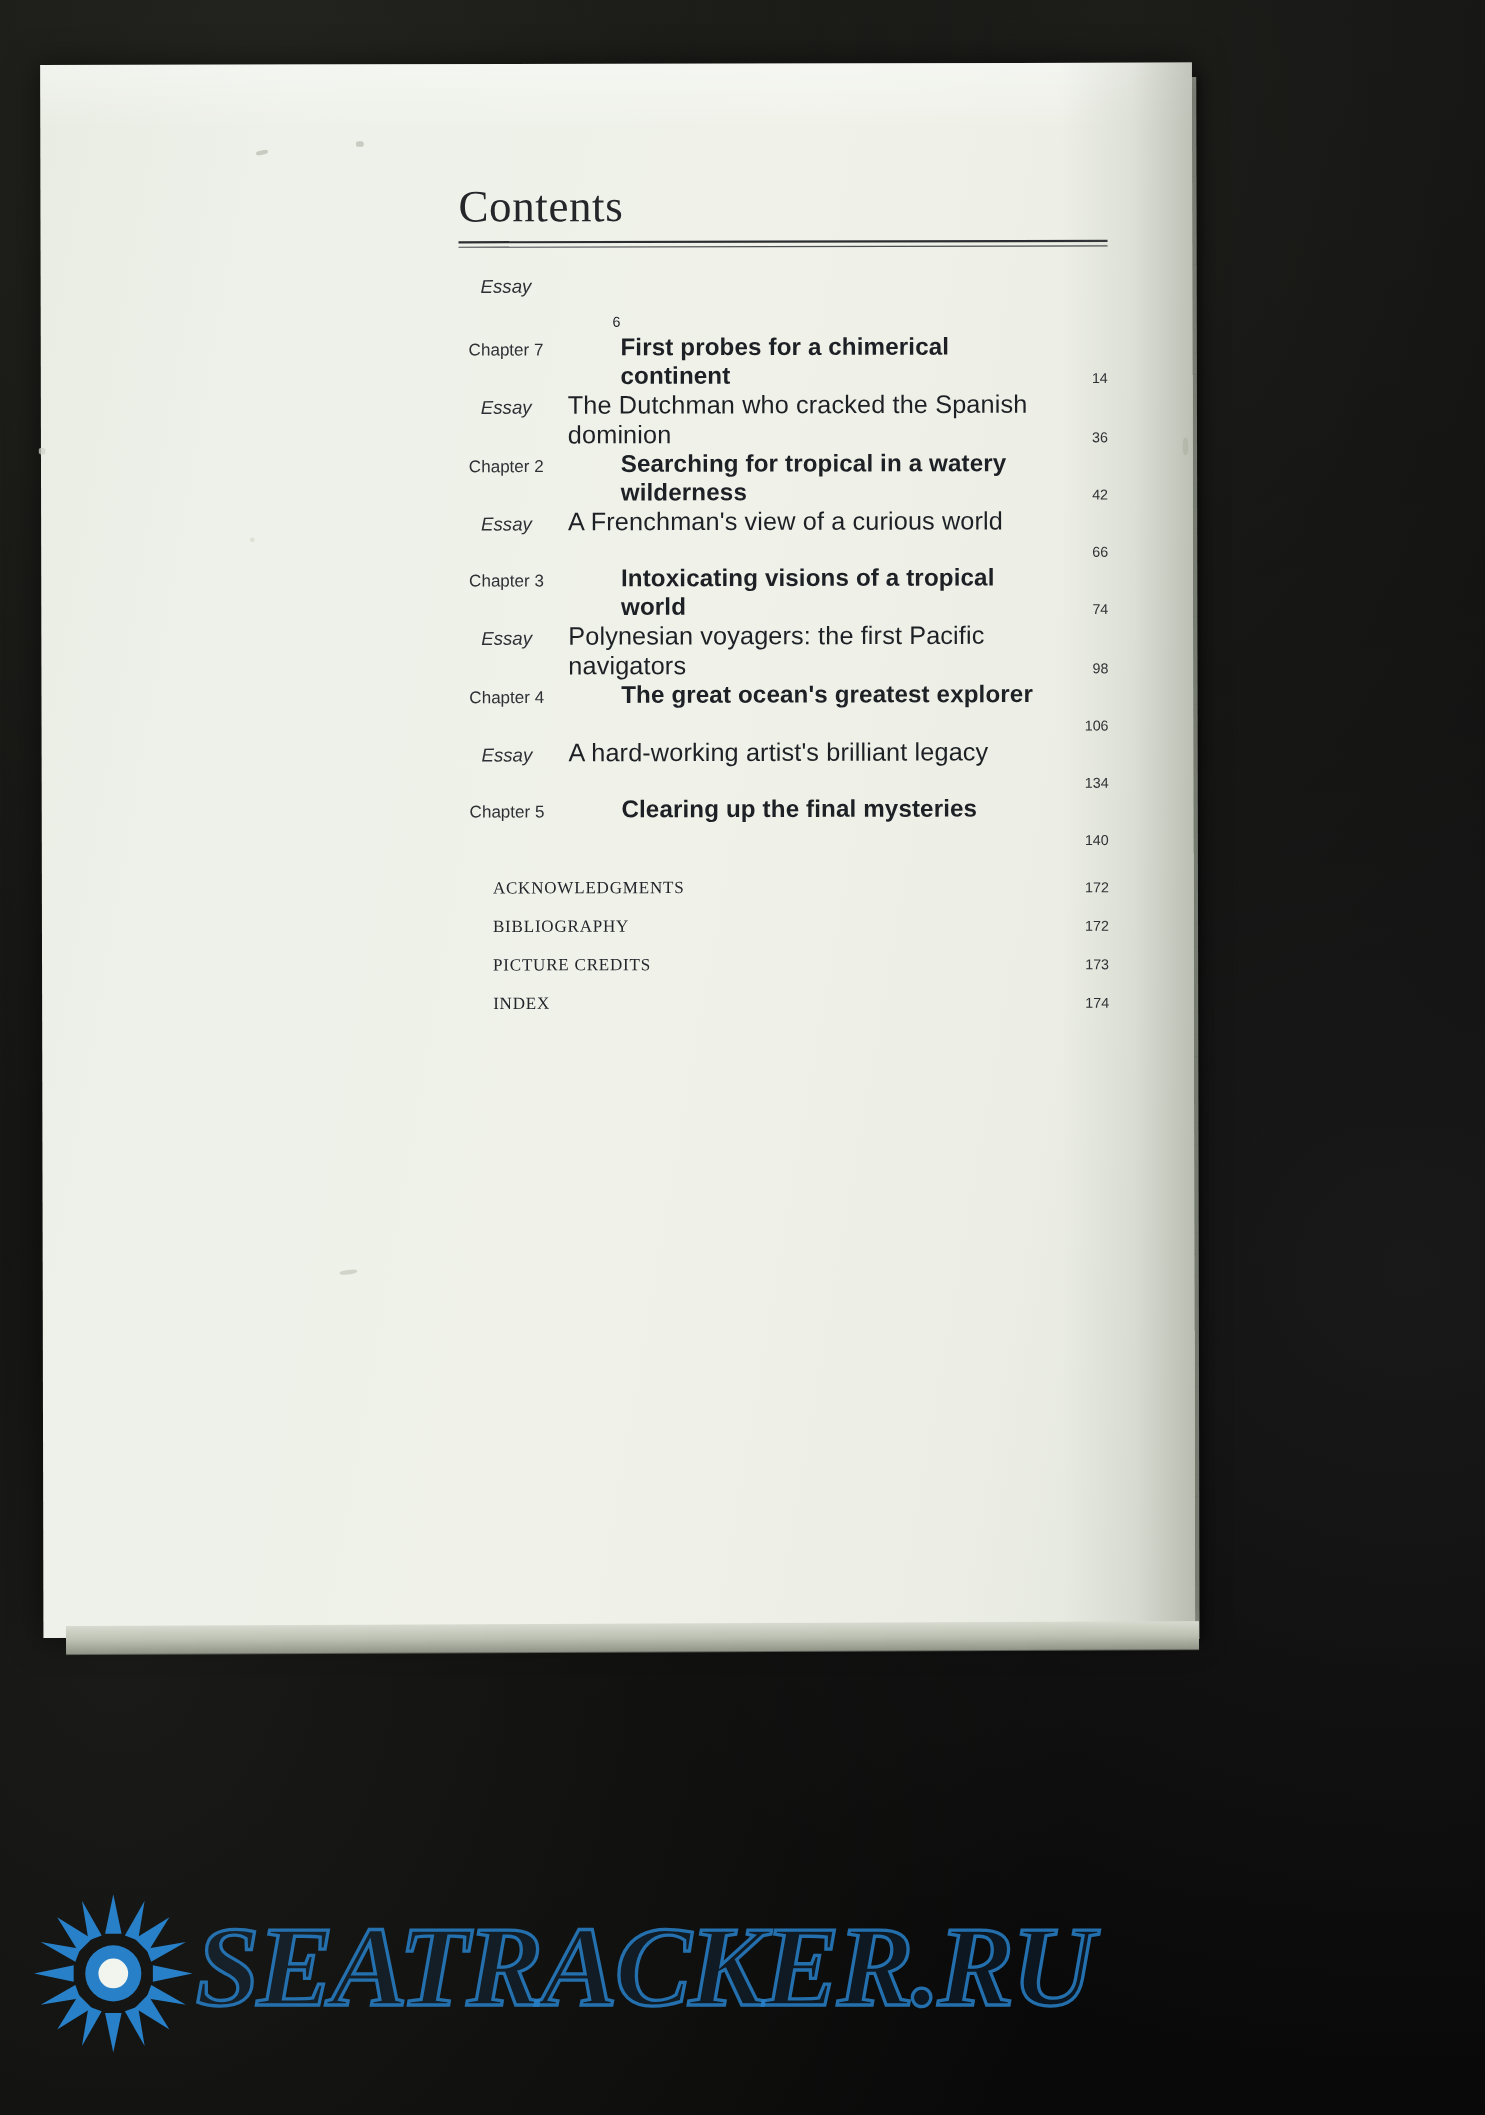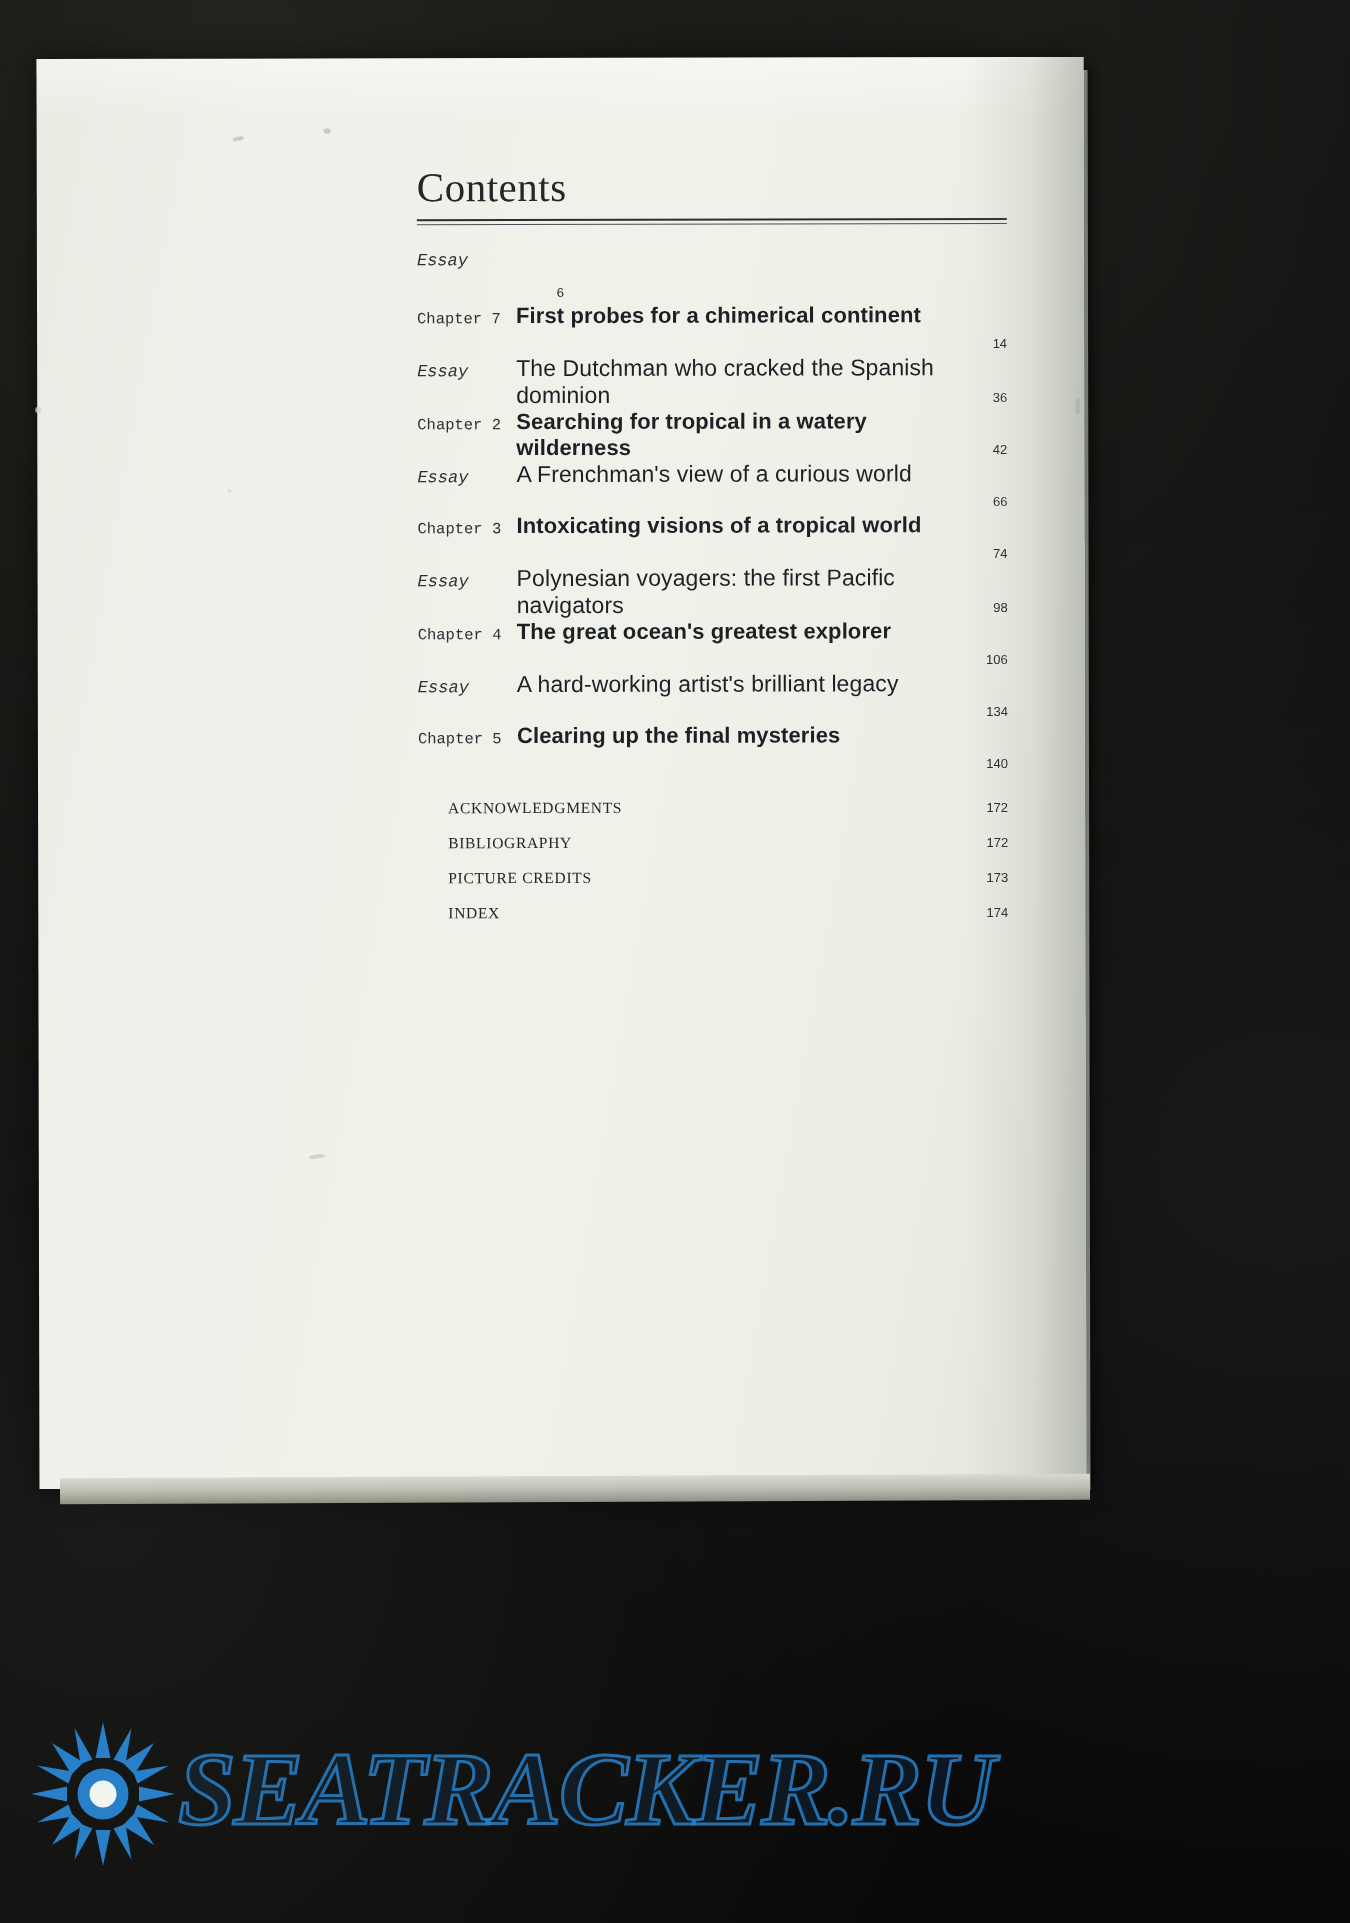--- a/index.html
+++ b/index.html
@@ -114,24 +114,24 @@
   }
   .toc-row {
     display: flex;
     align-items: baseline;
     position: relative;
     min-height: 52px;
   }
   .toc-kicker {
     width: 86px;
     flex: 0 0 86px;
-    text-align: left;
+    text-align: center;
     padding-right: 13px;
     color: #2d3034;
-    font-family: Liberation Mono, monospace;
+    font-family: Liberation Sans, sans-serif;
   }
   .toc-kicker.essay {
     font-style: italic;
     font-size: 17px;
   }
   .toc-kicker.chapter {
     font-style: normal;
     font-size: 15.5px;
   }
   .toc-label {
@@ -141,20 +141,21 @@
   }
   .toc-row.essay .toc-label {
     font-weight: 400;
     font-size: 23px;
     letter-spacing: 0.1px;
   }
   .toc-row.chapter .toc-label {
     font-weight: 700;
     font-size: 22px;
     letter-spacing: 0.1px;
+    margin-left: 48px;
   }
   .toc-page {
     width: 48px;
     flex: 0 0 48px;
     text-align: right;
     font-family: "Liberation Sans", sans-serif;
     font-size: 13px;
     color: #22252a;
     align-self: flex-end;
     padding-bottom: 3px;

